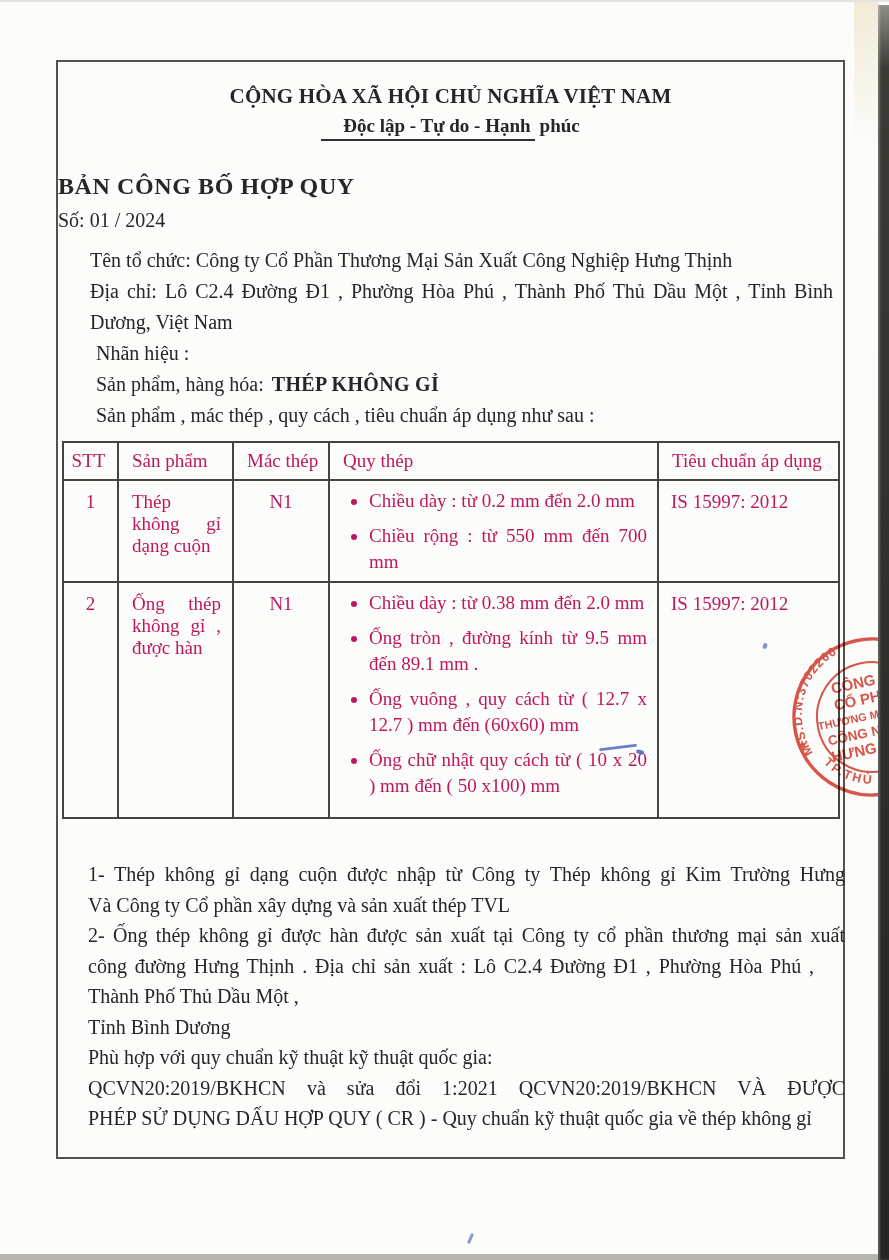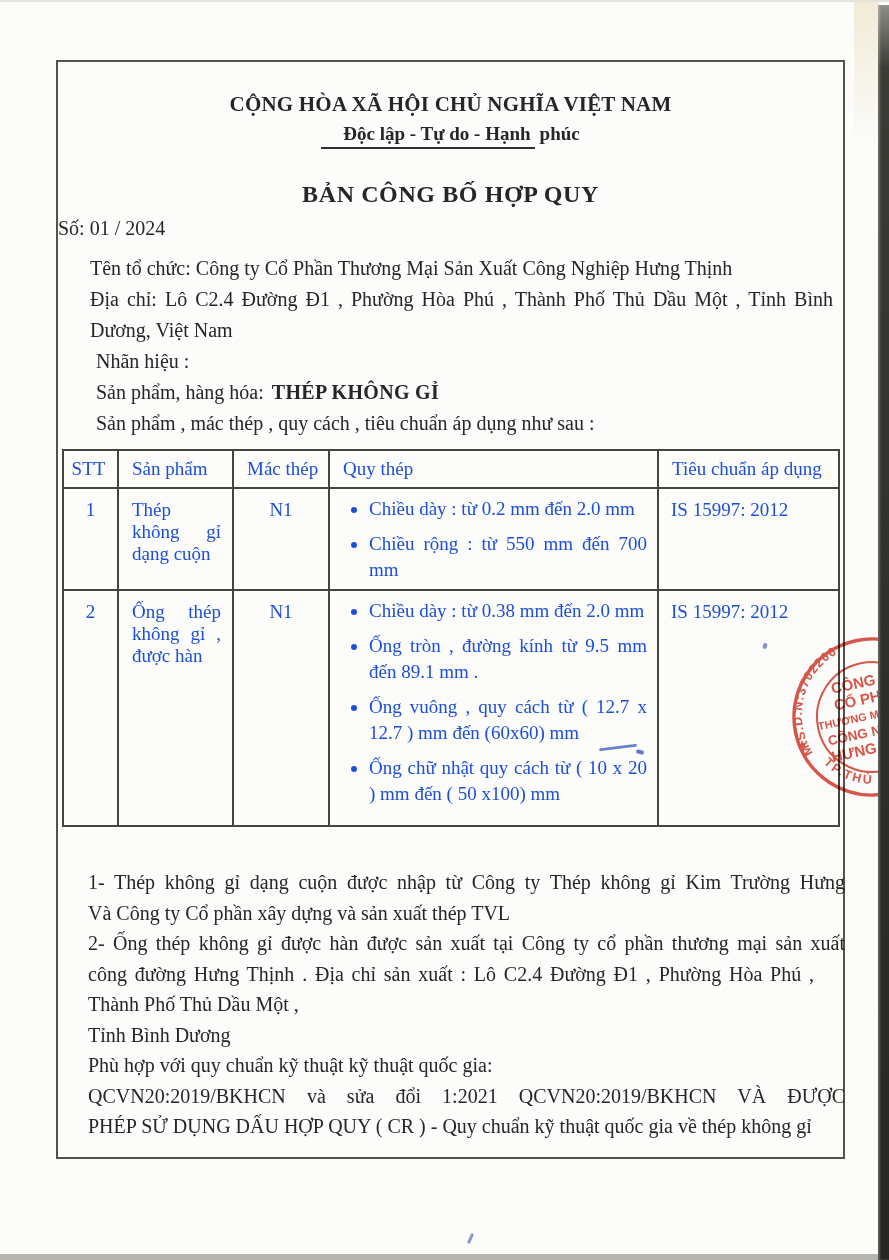--- a/index.html
+++ b/index.html
@@ -16,35 +16,35 @@
                  box-shadow:inset 2px 0 2px rgba(255,255,255,.25); }
   .edge-bottom { position:absolute; left:0; bottom:0; width:100%; height:6px; background:#b6b6ae; z-index:19; }
   .corner-tint { position:absolute; right:11px; top:0; width:24px; height:150px; z-index:17;
                  background:linear-gradient(to bottom, #f1ebd6, rgba(241,235,214,0)); }
 
   .border-box {
     position:absolute; left:56px; top:60px; width:789px; height:1099px;
     border:2px solid #55524c; box-sizing:border-box;
   }
 
-  .nat-header { text-align:center; font-weight:bold; font-size:21px; margin-top:30px; letter-spacing:.2px; }
+  .nat-header { text-align:center; font-weight:bold; font-size:21px; margin-top:22px; letter-spacing:.2px; }
   .motto { text-align:center; font-weight:bold; font-size:19px; margin-top:6px; }
   .motto-underline { border-bottom:2px solid #2e2e2e; padding:0 4px 3px 22px; }
   .motto-tail { padding-left:5px; }
-  .doc-title { text-align:center; font-size:24px; font-weight:bold; margin:36px 0 0; letter-spacing:.6px; }
+  .doc-title { text-align:left; font-size:24px; font-weight:bold; margin:36px 0 0; letter-spacing:.6px; }
   .doc-number { text-align:left; font-size:20px; margin-top:9px; }
 
   .body-text { margin:13px 10px 0 32px; font-size:20px; line-height:31px; }
   .body-text p { margin:0; }
   .just { text-align:justify; }
   .ind  { padding-left:6px; }
   .pv   { margin-left:8px; letter-spacing:.3px; }
 
   table.spec-table { border-collapse:collapse; table-layout:fixed; width:776px;
-                     margin:10px 0 0 4px; font-size:19px; color:#1d4ed8; }
+                     margin:10px 0 0 4px; font-size:19px; color:#be185d; }
   .spec-table th, .spec-table td { border:2px solid #46443f; vertical-align:top; }
   .spec-table th { font-weight:normal; text-align:left; padding:7px 6px 7px 13px; }
   th.h-stt { text-align:center; padding-left:2px; }
   td.c-stt { text-align:center; padding-top:10px; }
   td.c-sp  { padding:10px 11px 0 13px; text-align:justify; }
   td.c-mt  { text-align:center; padding-top:10px; }
   td.c-qc  { padding:2px 10px 6px 6px; }
   td.c-tc  { padding:10px 6px 0 12px; }
   ul.qc { margin:0; padding:0 0 0 33px; }
   ul.qc li { margin:9px 0 0; line-height:26px; text-align:justify; }

